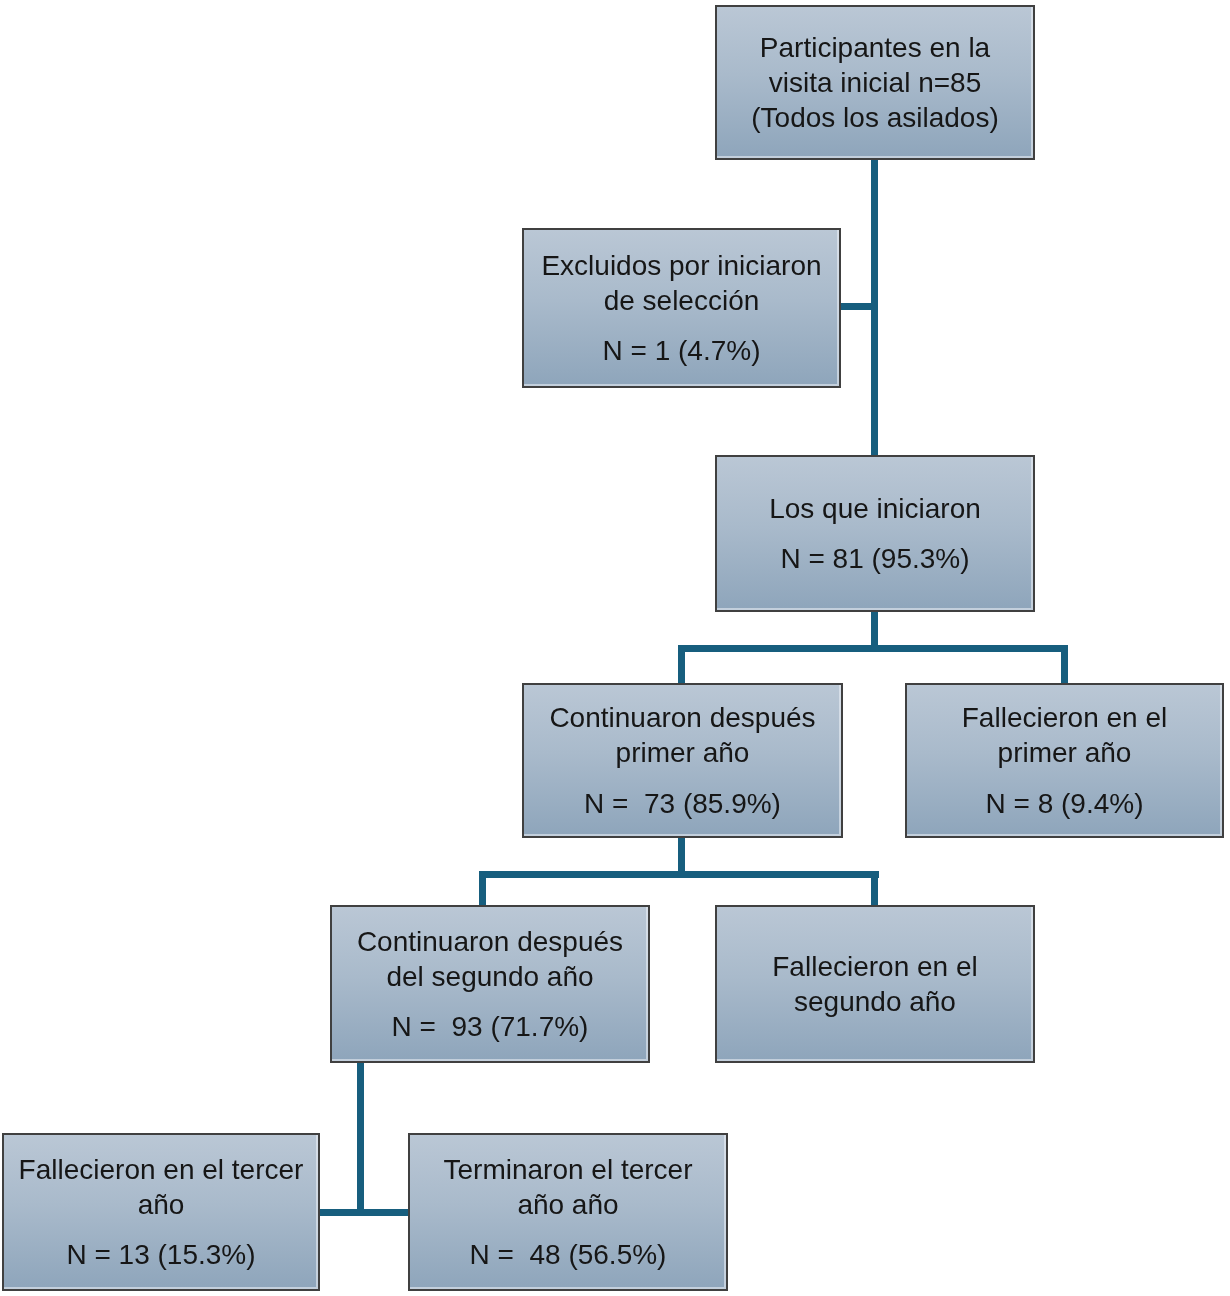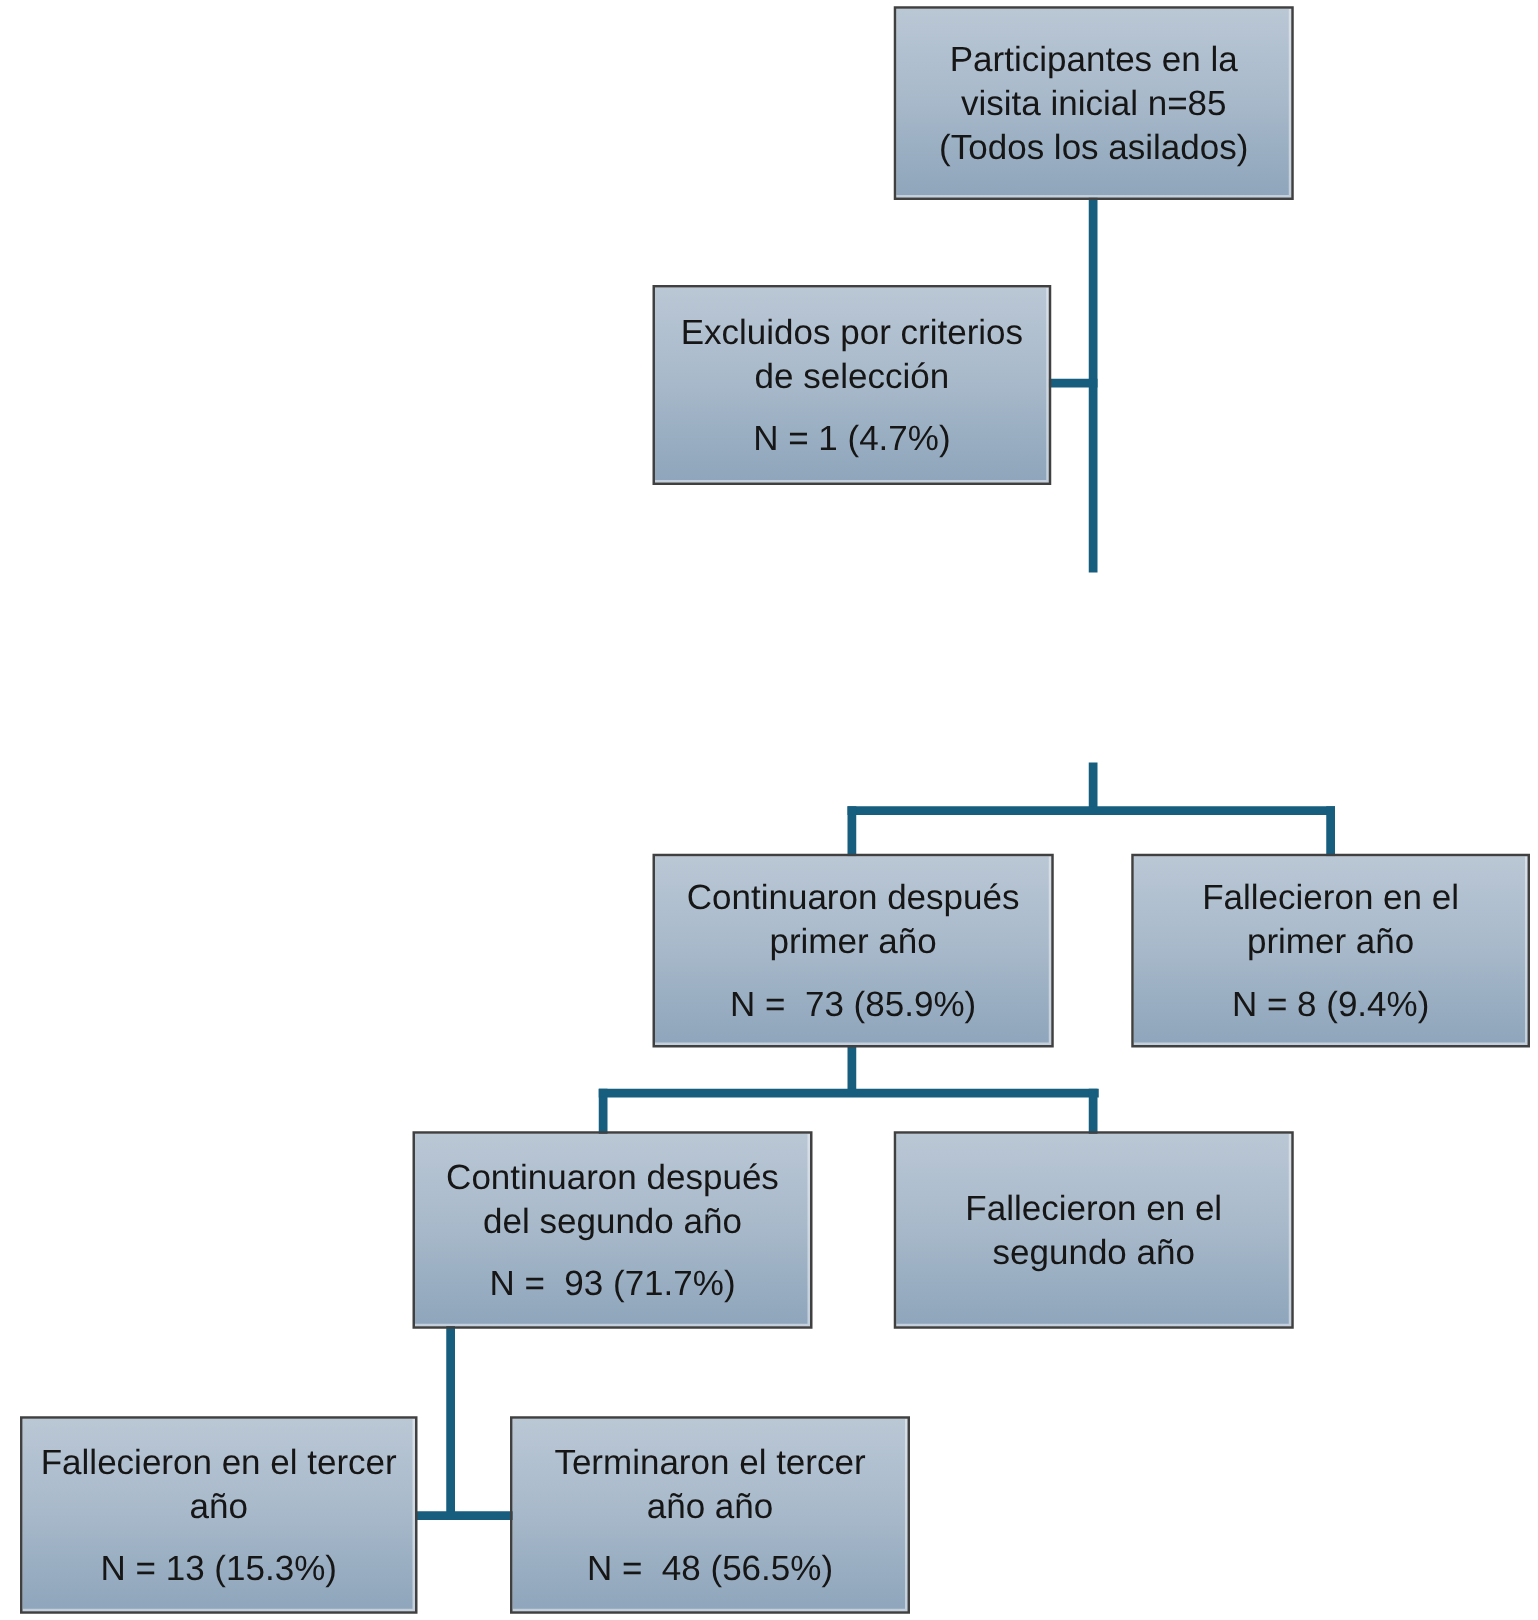--- a/index.html
+++ b/index.html
@@ -66,25 +66,29 @@
   <div class="connector" style="left:318px; top:1209px; width:93px; height:7px;"></div>
 
   <div class="flow-box" style="left:715px; top:5px; width:320px; height:155px;">
     <div class="box-label">Participantes en la
 visita inicial n=85
 (Todos los asilados)</div>
 
   </div>
 
   <div class="flow-box" style="left:522px; top:228px; width:319px; height:160px;">
-    <div class="box-label">Excluidos por criterios
+    <div class="box-label">Excluidos por iniciaron
 de selección</div>
     <div class="box-n">N = 1 (4.7%)</div>
   </div>
 
+  <div class="flow-box" style="left:715px; top:455px; width:320px; height:157px;">
+    <div class="box-label">Los que iniciaron</div>
+    <div class="box-n">N = 81 (95.3%)</div>
+  </div>
 
   <div class="flow-box" style="left:522px; top:683px; width:321px; height:155px;">
     <div class="box-label">Continuaron después
 primer año</div>
     <div class="box-n">N =  73 (85.9%)</div>
   </div>
 
   <div class="flow-box" style="left:905px; top:683px; width:319px; height:155px;">
     <div class="box-label">Fallecieron en el
 primer año</div>
@@ -95,21 +99,21 @@
     <div class="box-label">Continuaron después
 del segundo año</div>
     <div class="box-n">N =  93 (71.7%)</div>
   </div>
 
   <div class="flow-box" style="left:715px; top:905px; width:320px; height:158px;">
     <div class="box-label">Fallecieron en el
 segundo año</div>
   </div>
 
-  <div class="flow-box" style="left:16px; top:1133px; width:318px; height:158px;">
+  <div class="flow-box" style="left:2px; top:1133px; width:318px; height:158px;">
     <div class="box-label">Fallecieron en el tercer
 año</div>
     <div class="box-n">N = 13 (15.3%)</div>
   </div>
 
   <div class="flow-box" style="left:408px; top:1133px; width:320px; height:158px;">
     <div class="box-label">Terminaron el tercer
 año año</div>
     <div class="box-n">N =  48 (56.5%)</div>
   </div>

